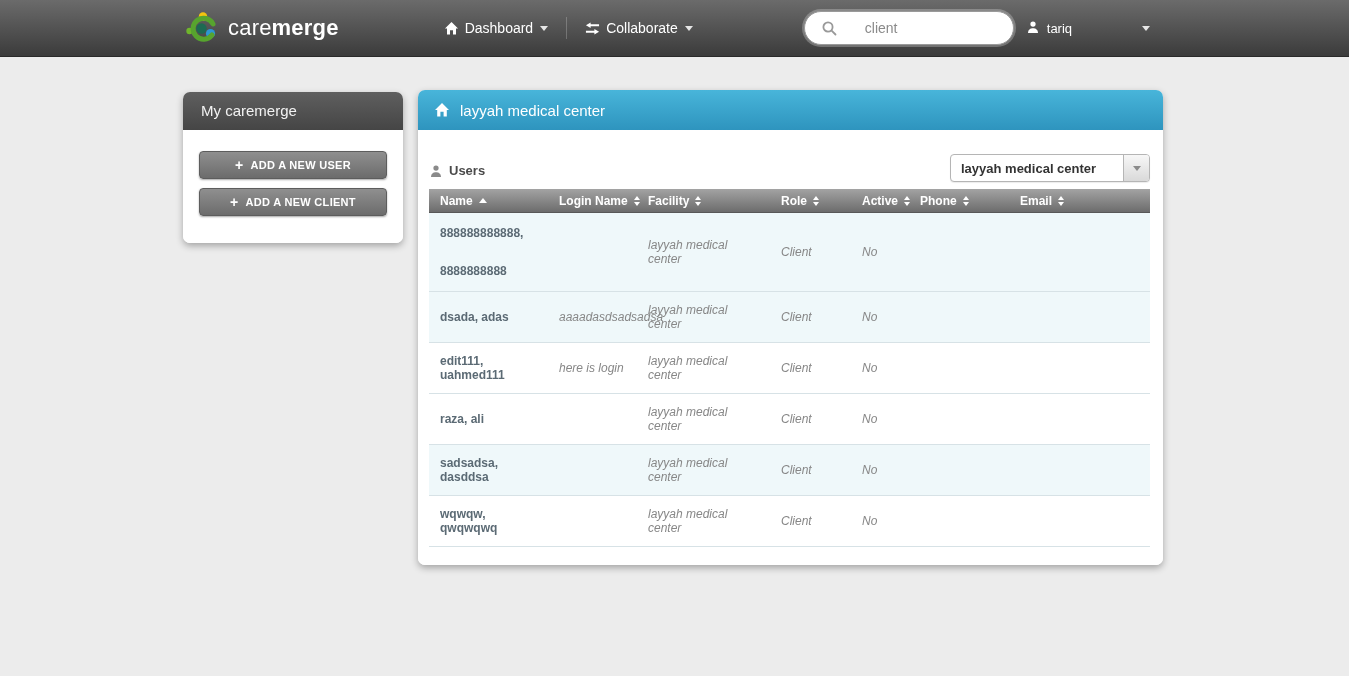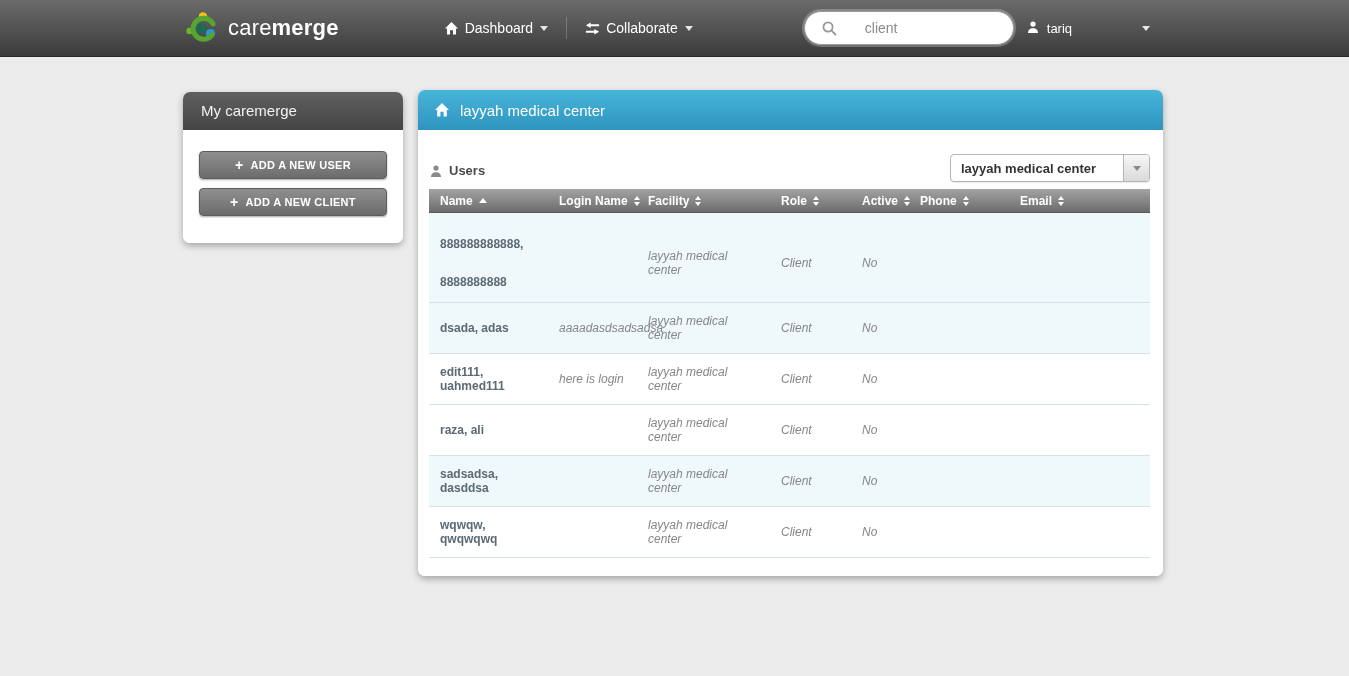--- a/index.html
+++ b/index.html
@@ -136,21 +136,21 @@
   tbody td {
     padding:11px 6px 11px 11px; font-size:12px; font-style:italic; color:#878787;
     vertical-align:middle; overflow:visible;
   }
   tbody tr { background:#fff; cursor:pointer; }
   tbody tr.alt { background:#eff8fa; }
   tbody tr + tr td { border-top:1px solid #d7e2e6; }
   tbody tr:last-child td { border-bottom:1px solid #d7e2e6; }
   tbody td.col-name { font-style:normal; font-weight:bold; color:#5b6a74; }
   tbody td.col-login_name { white-space:nowrap; }
-  tbody tr:first-child td { padding-top:12px; padding-bottom:1px; }
+  tbody tr:first-child td { padding-top:1px; padding-bottom:1px; }
   tbody tr:first-child td.col-name { line-height:38px; }
 </style>
 </head>
 <body>
 
 <nav class="navbar">
   <div class="logo">
     <svg viewBox="0 0 36 36">
       <circle cx="4.5" cy="21" r="3.2" fill="#6fb52c"></circle>
       <circle cx="18" cy="6.5" r="4.2" fill="#f2c40f"></circle>

